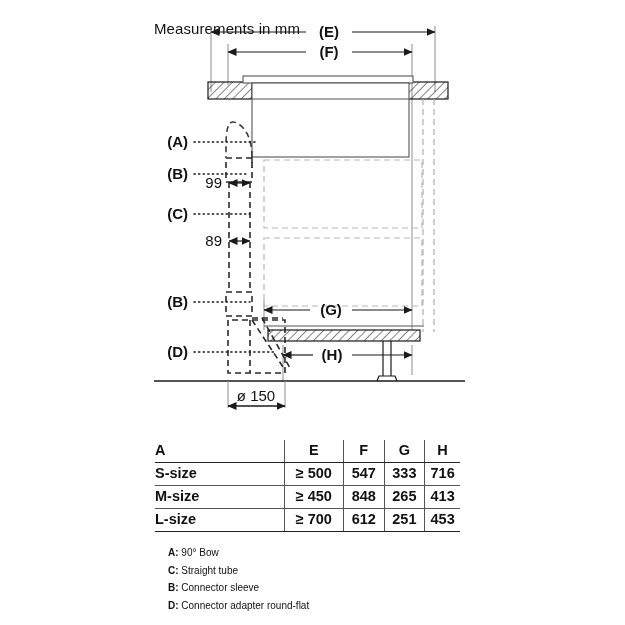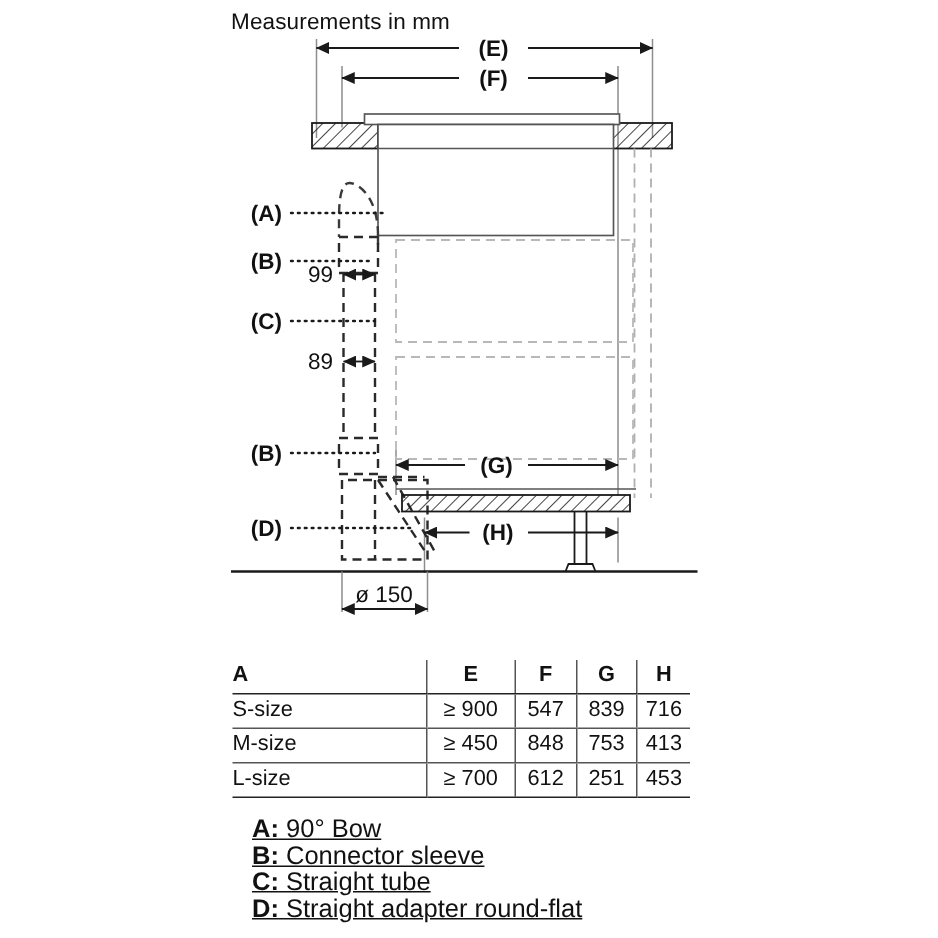--- a/index.html
+++ b/index.html
@@ -15,21 +15,21 @@
     color: #1a1a1a;
     overflow: hidden;
   }
   #root {
     position: absolute;
     inset: 0;
   }
   .hdr {
     position: absolute;
     left: 154px;
-    top: 6px;
+    top: 20px;
     font-size: 15px;
     letter-spacing: 0.1px;
     color: #111;
     white-space: nowrap;
   }
   svg.drawing {
     position: absolute;
     left: 0;
     top: 0;
     width: 625px;
@@ -50,21 +50,21 @@
   .spec-table {
     position: absolute;
     left: 155px;
     top: 440px;
     width: 305px;
     border-collapse: collapse;
     font-size: 14.5px;
   }
   .spec-table th, .spec-table td {
     padding: 2px 0 3px 0;
-    font-weight: normal;
+    font-weight: bold;
     color: #111;
     line-height: 17px;
   }
   .spec-table thead th {
     font-weight: bold;
     border-bottom: 1.6px solid #222;
   }
   .spec-table tbody td {
     border-bottom: 1.1px solid #555;
   }
@@ -75,24 +75,23 @@
   .col-e { width: 59px; text-align: center; border-left: 1.1px solid #555; }
   .col-f { width: 40px; text-align: center; border-left: 1.1px solid #555; }
   .col-g { width: 40px; text-align: center; border-left: 1.1px solid #555; }
   .col-h { width: 35px; text-align: center; border-left: 1.1px solid #555; }
   thead .col-a { text-align: left; }
   
   .legend {
     position: absolute;
     left: 168px;
     top: 544px;
-    font-size: 17px;
+    font-size: 10px;
     line-height: 17.5px;
     color: #111;
-    text-decoration: underline;
   }
   .legend div { white-space: nowrap; }
   .legend b { font-weight: bold; }
 </style>
 </head>
 <body>
 
 <div id="root">
 
   <div class="hdr">Measurements in mm</div>
@@ -260,50 +259,50 @@
         <th class="col-a">A</th>
         <th class="col-e">E</th>
         <th class="col-f">F</th>
         <th class="col-g">G</th>
         <th class="col-h">H</th>
       </tr>
     </thead>
     <tbody>
       <tr>
         <td class="col-a">S-size</td>
-        <td class="col-e">≥ 900</td>
+        <td class="col-e">≥ 500</td>
         <td class="col-f">547</td>
-        <td class="col-g">839</td>
+        <td class="col-g">333</td>
         <td class="col-h">716</td>
       </tr>
       <tr>
         <td class="col-a">M-size</td>
         <td class="col-e">≥ 450</td>
         <td class="col-f">848</td>
-        <td class="col-g">753</td>
+        <td class="col-g">265</td>
         <td class="col-h">413</td>
       </tr>
       <tr>
         <td class="col-a">L-size</td>
         <td class="col-e">≥ 700</td>
         <td class="col-f">612</td>
         <td class="col-g">251</td>
         <td class="col-h">453</td>
       </tr>
     </tbody>
   </table>
 
   <div class="legend">
     <div>
       <b>A:</b><span> 90° Bow</span>
     </div>
     <div>
+      <b>C:</b><span> Straight tube</span>
+    </div>
+    <div>
       <b>B:</b><span> Connector sleeve</span>
     </div>
     <div>
-      <b>C:</b><span> Straight tube</span>
-    </div>
-    <div>
-      <b>D:</b><span> Straight adapter round-flat</span>
+      <b>D:</b><span> Connector adapter round-flat</span>
     </div>
   </div>
 
 </div>
 
 </body></html>

